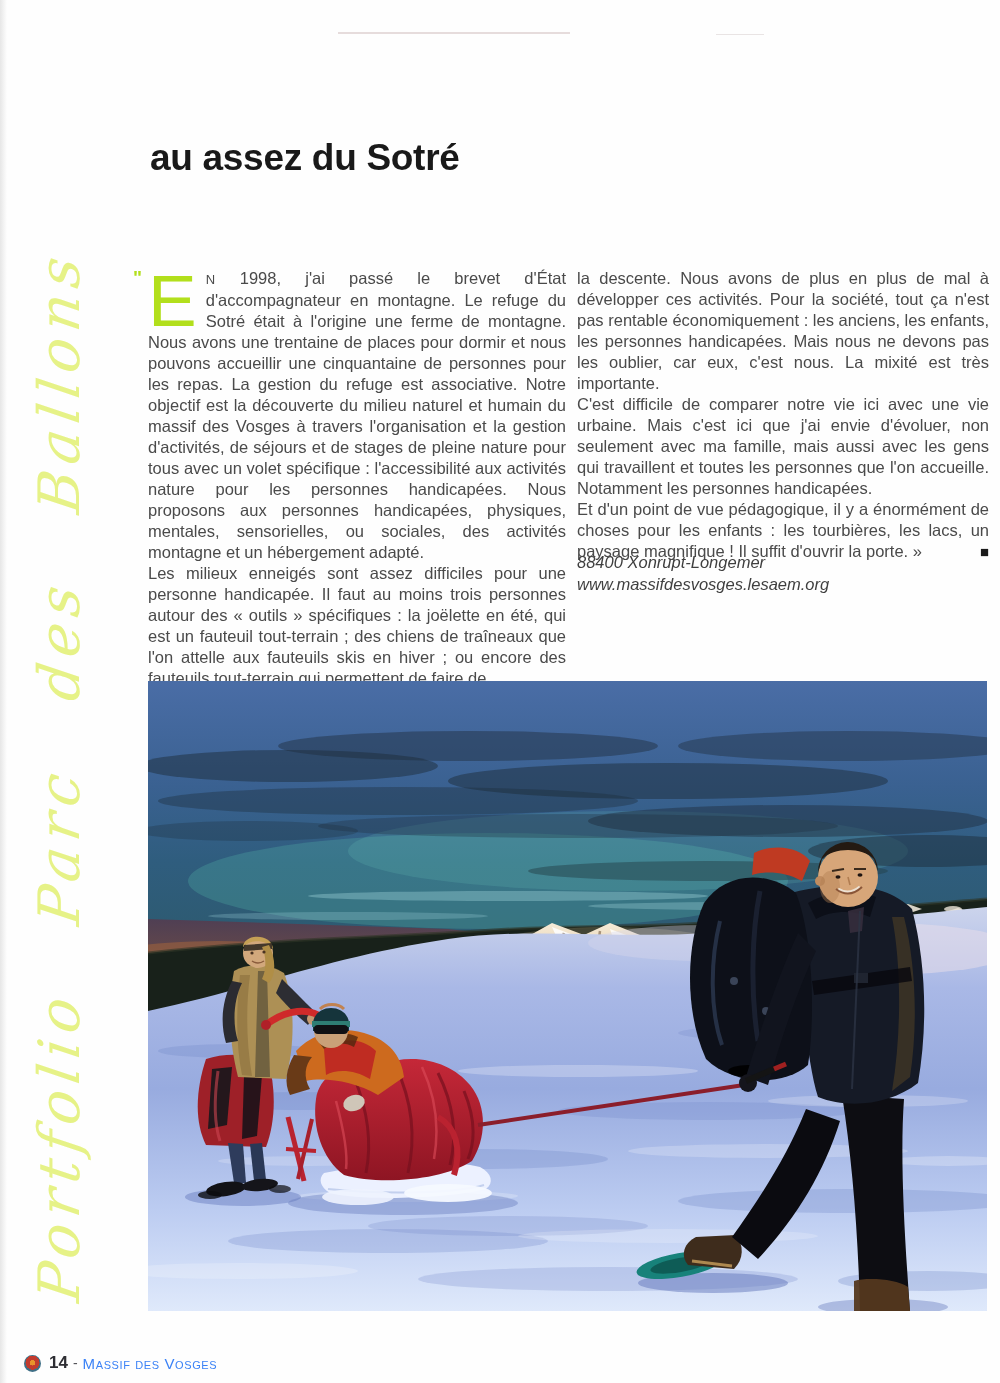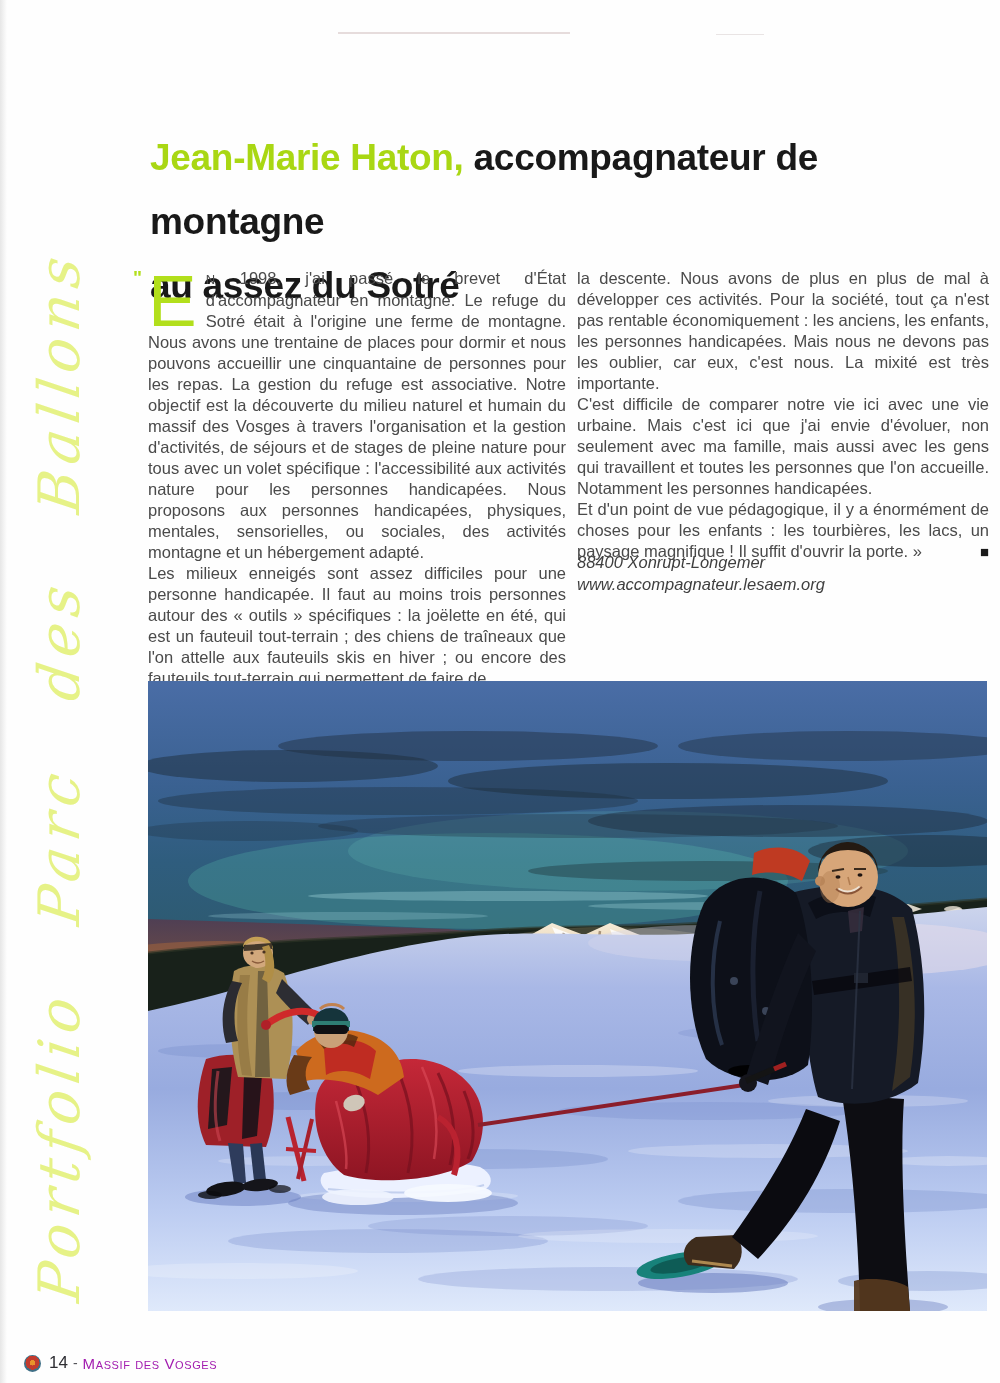--- a/index.html
+++ b/index.html
@@ -42,53 +42,52 @@
   .contact .hand{font-style:normal;margin-right:6px;font-size:17px;color:#111;}
 
   
   .photo{position:absolute;left:148px;top:681px;width:839px;height:630px;background:#3a5f94;}
   .photo svg{display:block;}
 
   
   .footer{position:absolute;left:24px;top:1351px;height:24px;display:flex;align-items:center;}
   .footer-logo{width:17px;height:17px;border-radius:50%;margin-right:8px;
         background:radial-gradient(circle at 50% 45%, #e8932c 0 22%, #c23b2e 23% 55%, #3f6f86 56% 78%, #2e5a4a 79% 100%);}
-  .footer-num{font-size:17px;font-weight:normal;color:#2e2e33;}
+  .footer-num{font-size:17px;font-weight:bold;color:#2e2e33;}
   .footer-sep{font-size:14px;color:#55555a;margin:0 5px;}
-  .footer-mag{font-size:15px;font-variant:small-caps;letter-spacing:.6px;color:#a21caf;}
+  .footer-mag{font-size:15px;font-variant:small-caps;letter-spacing:.6px;color:#3b82f6;}
 </style>
 </head>
 <body>
 
 <div class="page">
   <div class="edge-shade"></div>
   <div class="scan-line"></div>
   <div class="scan-line2"></div>
 
   <div class="sidebar-vert">Portfolio Parc des Ballons</div>
 
   <div class="title">
-    <div><span class="hl">Jean-Marie Haton,</span><span> accompagnateur de montagne</span></div>
     <div>au assez du Sotré</div>
   </div>
 
   <div class="col col-left">
     <p class="para1"><span class="open-quote">"</span><span class="dropcap">E</span><span class="smallcap">N</span><span> 1998, j'ai passé le brevet d'État d'accompagnateur en montagne. Le refuge du Sotré était à l'origine une ferme de montagne. Nous avons une trentaine de places pour dormir et nous pouvons accueillir une cinquantaine de personnes pour les repas. La gestion du refuge est associative. Notre objectif est la découverte du milieu naturel et humain du massif des Vosges à travers l'organisation et la gestion d'activités, de séjours et de stages de pleine nature pour tous avec un volet spécifique : l'accessibilité aux activités nature pour les personnes handicapées. Nous proposons aux personnes handicapées, physiques, mentales, sensorielles, ou sociales, des activités montagne et un hébergement adapté.</span></p>
     <p>Les milieux enneigés sont assez difficiles pour une personne handicapée. Il faut au moins trois personnes autour des « outils » spécifiques : la joëlette en été, qui est un fauteuil tout-terrain ; des chiens de traîneaux que l'on attelle aux fauteuils skis en hiver ; ou encore des fauteuils tout-terrain qui permettent de faire de</p>
   </div>
 
   <div class="col col-right">
     <p>la descente. Nous avons de plus en plus de mal à développer ces activités. Pour la société, tout ça n'est pas rentable économiquement : les anciens, les enfants, les personnes handicapées. Mais nous ne devons pas les oublier, car eux, c'est nous. La mixité est très importante.</p>
     <p>C'est difficile de comparer notre vie ici avec une vie urbaine. Mais c'est ici que j'ai envie d'évoluer, non seulement avec ma famille, mais aussi avec les gens qui travaillent et toutes les personnes que l'on accueille. Notamment les personnes handicapées.</p>
     <p><span>Et d'un point de vue pédagogique, il y a énormément de choses pour les enfants : les tourbières, les lacs, un paysage magnifique ! Il suffit d'ouvrir la porte. »</span><span class="endmark">■</span></p>
   </div>
 
   <div class="contact">
     <div>88400 Xonrupt-Longemer</div>
-    <div>www.accompagnateur.lesaem.org</div>
+    <div>www.massifdesvosges.lesaem.org</div>
   </div>
 
   <div class="photo">
     <svg width="839" height="630" viewBox="0 0 839 630" xmlns="http://www.w3.org/2000/svg">
       <defs>
         <linearGradient id="skyG" x1="0" y1="0" x2="0" y2="1">
           <stop offset="0" stop-color="#4a6da6"></stop>
             <stop offset=".35" stop-color="#3a6191"></stop>
           <stop offset=".6" stop-color="#2f5d7e"></stop>
             <stop offset=".9" stop-color="#2d5a6e"></stop>

